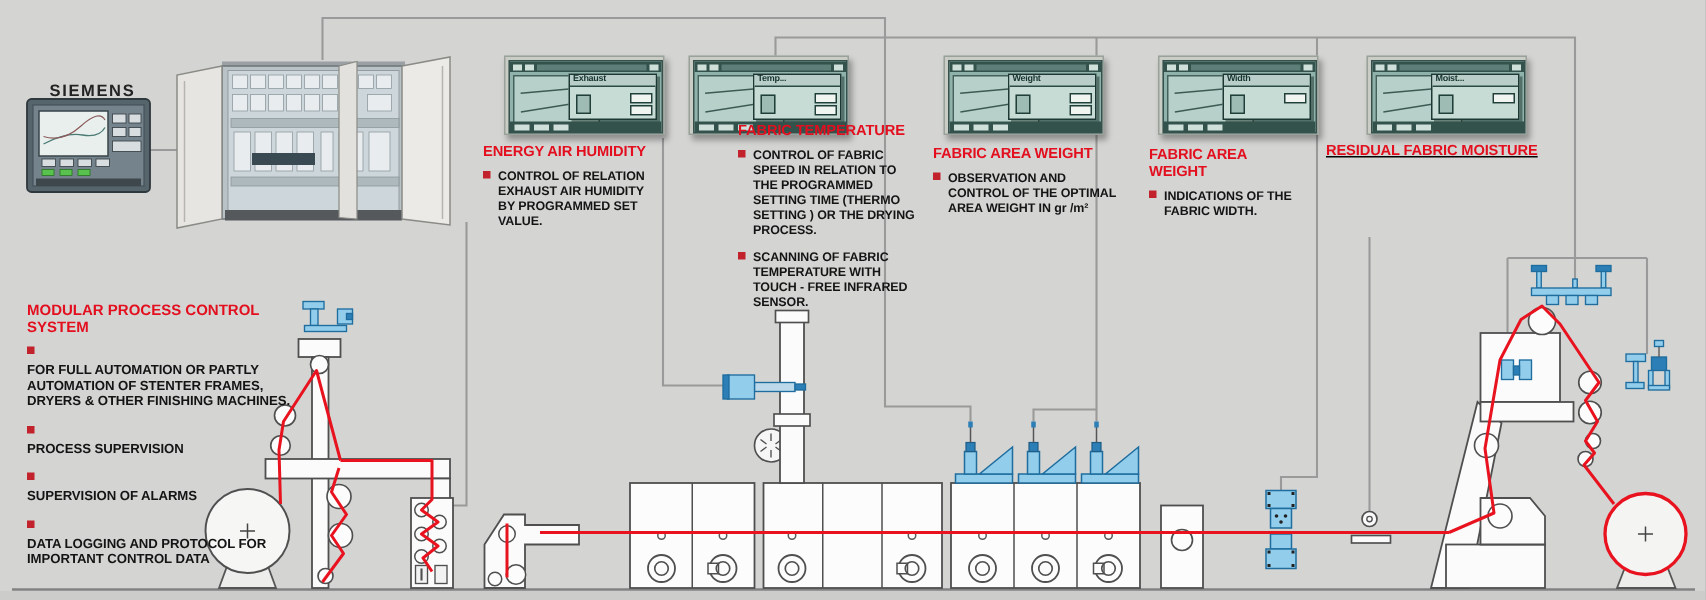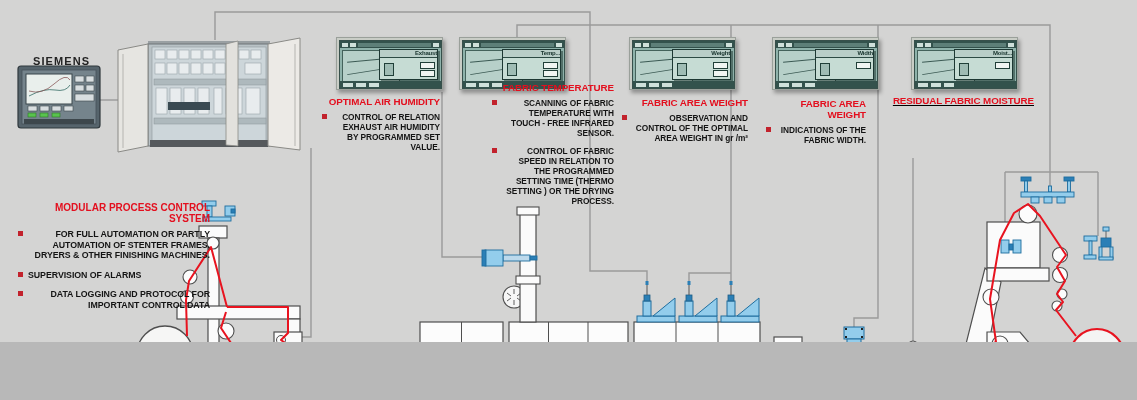--- a/index.html
+++ b/index.html
@@ -1,29 +1,29 @@
 <!DOCTYPE html>
 <html style="--bg: #d4d4d3; --red: #e30f1e; --bullet: #c2222c; --teal: #8fb3ab;"><head>
 <meta charset="utf-8">
 <style>
   html,body{margin:0;padding:0;background:#b8b8b8;}
-  .stage{position:relative;width:1137px;height:342px;background:var(--bg,#d4d4d3);overflow:hidden;
-         font-family:"Liberation Sans",sans-serif;text-align:right;}
+  .stage{position:relative;width:1137px;height:400px;background:var(--bg,#d4d4d3);overflow:hidden;
+         font-family:"Liberation Sans",sans-serif;}
   .stage svg.machines{position:absolute;inset:0;z-index:1;}
 
   
   .col{position:absolute;z-index:3;}
   .col h3{margin:0 0 5px 0;font-size:9.8px;line-height:11px;font-weight:bold;color:var(--red,#e30f1e);letter-spacing:-0.1px;}
   .bullet{display:flex;gap:5px;margin-bottom:8px;font-size:8.3px;font-weight:bold;line-height:10px;color:#141414;}
   .sq{flex:0 0 5px;width:5px;height:5px;background:var(--bullet,#c2222c);margin-top:2px;}
   .btx{letter-spacing:-0.05px;}
   .col.flat .bullet{display:block;}
   .col.flat .sq{display:inline-block;margin:0 4px -0.5px 2px;}
   .col.left-block h3{font-size:10px;letter-spacing:0;}
-  .col.left-block .bullet{font-size:8.8px;line-height:10.5px;margin-bottom:9px;}
+  .col.left-block .bullet{font-size:8.8px;line-height:10.5px;margin-bottom:9px;flex-direction:column;}
 
   
   .siemens{position:absolute;left:33px;top:55px;z-index:3;font-size:11px;font-weight:bold;letter-spacing:1.1px;color:#232323;}
 
   
   .monitor{position:absolute;top:37px;width:107px;height:53px;z-index:2;background:#c9cdc6;border:1px solid #9aa09a;
            box-shadow:2px 3px 4px rgba(0,0,0,.33);padding:2px;box-sizing:border-box;}
   .scr{position:relative;width:100%;height:100%;background:var(--teal,#8fb3ab);border:1px solid #37504b;overflow:hidden;}
   .menubar{position:absolute;top:0;left:0;right:0;height:7px;background:#33524c;display:flex;align-items:center;gap:2px;padding:0 2px;}
   .chip{width:6px;height:4px;background:#cfe0da;display:inline-block;}
@@ -468,49 +468,53 @@
 
   <div class="col left-block" style="left:18px;top:202px;width:192px;">
     <h3>MODULAR PROCESS CONTROL SYSTEM</h3>
     <div class="bullets">
         <div class="bullet">
           <span class="sq"></span>
           <span class="btx">FOR FULL AUTOMATION OR PARTLY AUTOMATION OF STENTER FRAMES, DRYERS &amp; OTHER FINISHING MACHINES.</span>
         </div>
         <div class="bullet">
           <span class="sq"></span>
+          <span class="btx">PROCESS SUPERVISION</span>
+        </div>
+        <div class="bullet">
+          <span class="sq"></span>
           <span class="btx">SUPERVISION OF ALARMS</span>
         </div>
         <div class="bullet">
           <span class="sq"></span>
           <span class="btx">DATA LOGGING AND PROTOCOL FOR IMPORTANT CONTROL DATA</span>
         </div>
       </div>
   </div>
 
   <div class="col" style="left:322px;top:96px;width:118px;">
-    <h3>OPTIMAL AIR HUMIDITY</h3>
+    <h3>ENERGY AIR HUMIDITY</h3>
     <div class="bullets">
         <div class="bullet">
           <span class="sq"></span>
           <span class="btx">CONTROL OF RELATION EXHAUST AIR HUMIDITY BY PROGRAMMED SET VALUE.</span>
         </div>
       </div>
   </div>
 
   <div class="col" style="left:452px;top:82px;width:122px;margin-left:40px;">
     <h3>FABRIC TEMPERATURE</h3>
     <div class="bullets">
         <div class="bullet">
           <span class="sq"></span>
+          <span class="btx">CONTROL OF FABRIC SPEED IN RELATION TO THE PROGRAMMED SETTING TIME (THERMO SETTING ) OR THE DRYING PROCESS.</span>
+        </div>
+        <div class="bullet">
+          <span class="sq"></span>
           <span class="btx">SCANNING OF FABRIC TEMPERATURE WITH TOUCH - FREE INFRARED SENSOR.</span>
-        </div>
-        <div class="bullet">
-          <span class="sq"></span>
-          <span class="btx">CONTROL OF FABRIC SPEED IN RELATION TO THE PROGRAMMED SETTING TIME (THERMO SETTING ) OR THE DRYING PROCESS.</span>
         </div>
       </div>
   </div>
 
   <div class="col" style="left:622px;top:97px;width:126px;">
     <h3>FABRIC AREA WEIGHT</h3>
     <div class="bullets">
         <div class="bullet">
           <span class="sq"></span>
           <span class="btx">OBSERVATION AND CONTROL OF THE OPTIMAL AREA WEIGHT IN gr /m²</span>

